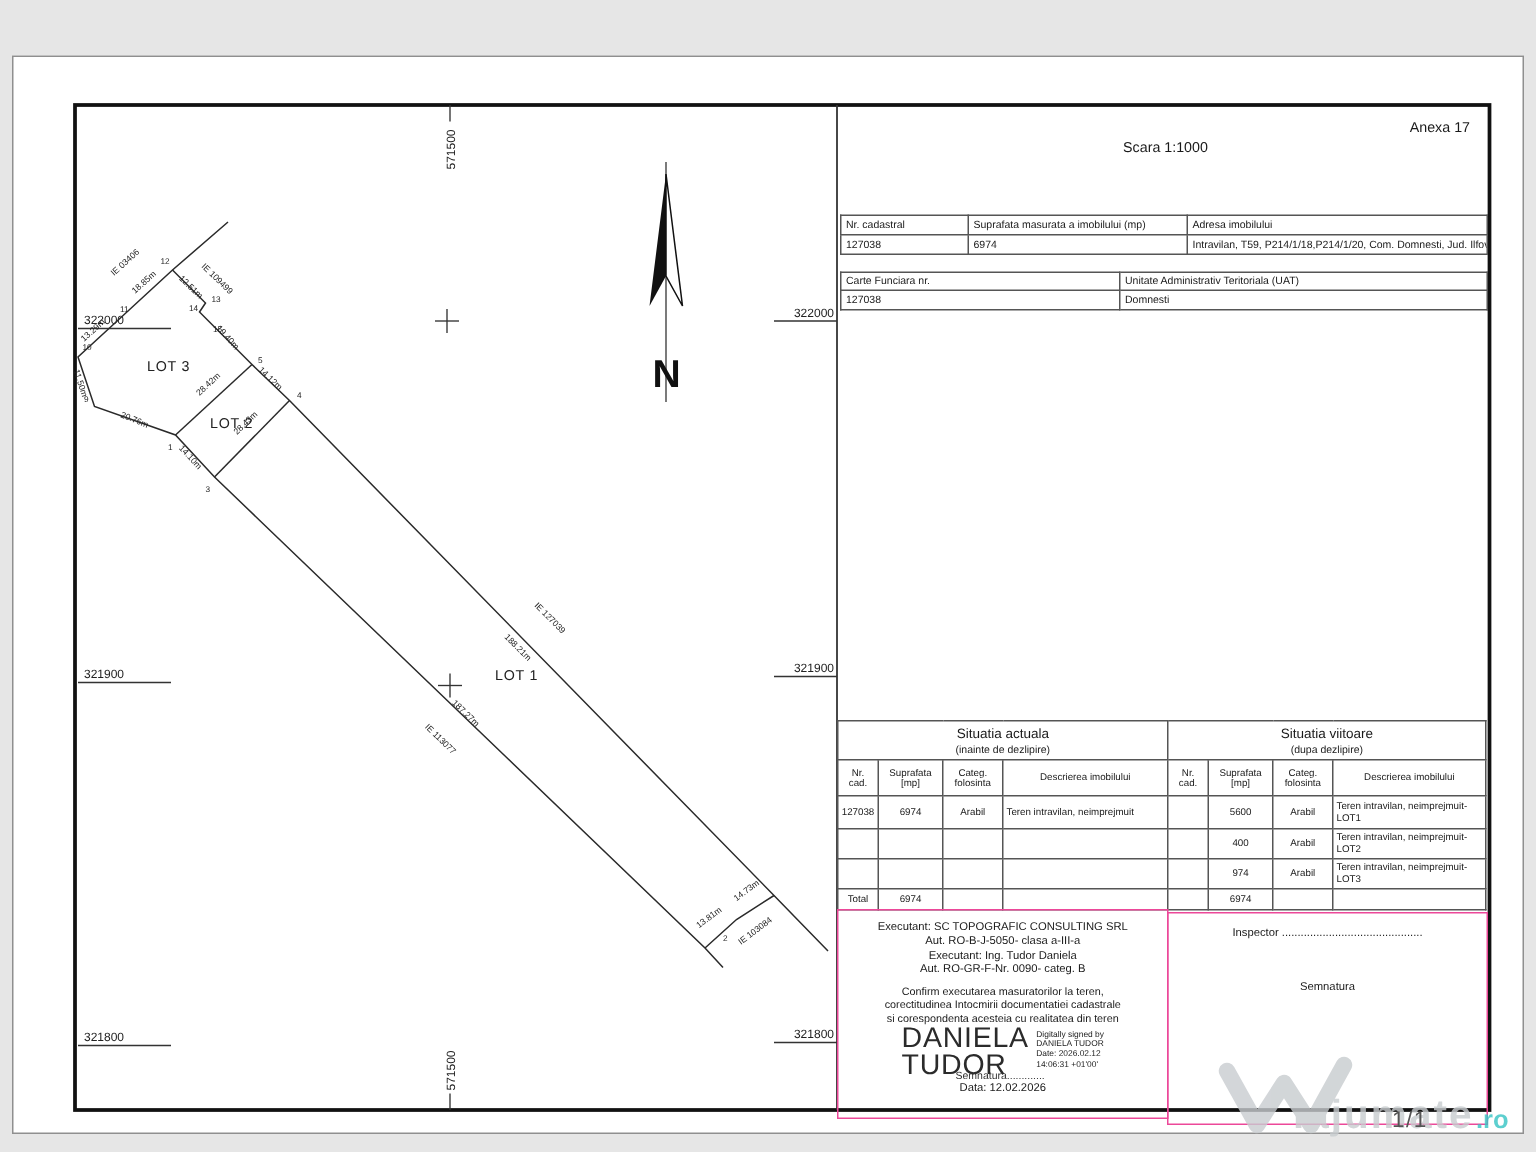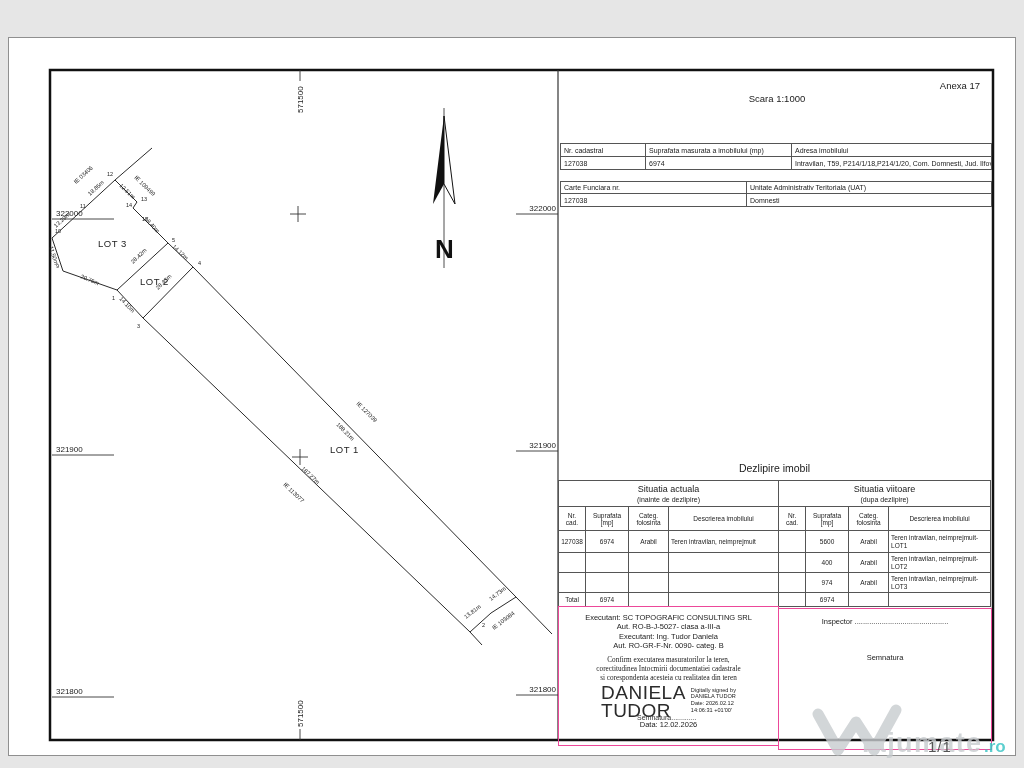--- a/index.html
+++ b/index.html
@@ -17,21 +17,21 @@
   .t-cf{left:560px;top:181px;}
   .dez-title{left:558px;top:462px;width:433px;text-align:center;font-size:10.5px;}
   .t-dez{left:558px;top:480px;}
   .t-dez td{font-size:6.5px;text-align:center;padding:1px 2px;}
   .t-dez td.desc{text-align:left;white-space:normal;line-height:1.18;}
   .t-dez .hdr{font-size:9px;}
   .t-dez .hdr .sub{font-size:7px;}
   .sigblock{border:1px solid #ec4899;text-align:center;}
   .sig-left{left:558px;top:606px;width:219px;height:132px;font-size:7.5px;line-height:1.25;padding-top:6px;}
   .sig-right{left:778px;top:608px;width:212px;height:132px;font-size:7.5px;line-height:1.3;padding-top:8px;}
-  .sig-left .confirm{margin-top:5px;font-size:7.2px;font-family:Liberation Serif, serif;}
+  .sig-left .confirm{margin-top:5px;font-size:7.2px;}
   .signame-row{position:relative;display:flex;justify-content:center;gap:5px;margin-top:1px;text-align:left;}
   .signame{font-size:19px;letter-spacing:.5px;color:#2b2b2b;line-height:.95;font-weight:500;}
   .digital{font-size:5.6px;line-height:1.25;color:#222;padding-top:3px;z-index:2;}
   .semnatura-overlay{position:absolute;left:78px;top:30px;font-size:7px;color:#333;z-index:1;}
   .data-line{font-size:7.5px;margin-top:0px;}
   .insp-confirm{font-size:7.2px;margin-top:4px;}
   .insp-sem{margin-top:26px;}
   .pageno{left:928px;top:738px;font-size:15px;color:#555;letter-spacing:1px;}
 </style>
 </head>
@@ -169,21 +169,20 @@
       <td>Carte Funciara nr.</td>
       <td>Unitate Administrativ Teritoriala (UAT)</td>
     </tr>
     <tr style="height:13px;">
       <td>127038</td>
       <td>Domnesti</td>
     </tr>
   </tbody>
     </table>
 
-  <div class="abs dez-title">Dezlipire imobil</div>
 
   <table class="abs t-dez" style="width:433px;">
     <colgroup>
       <col style="width:27px">
         <col style="width:43px">
         <col style="width:40px">
         <col style="width:110px">
       <col style="width:27px">
         <col style="width:43px">
         <col style="width:40px">
@@ -248,21 +247,21 @@
       <td></td>
       <td>6974</td>
       <td></td>
       <td></td>
     </tr>
   </tbody>
     </table>
 
   <div class="abs sigblock sig-left">
     <div>Executant: SC TOPOGRAFIC CONSULTING SRL</div>
-    <div>Aut. RO-B-J-5027- clasa a-III-a</div>
+    <div>Aut. RO-B-J-5050- clasa a-III-a</div>
     <div>Executant: Ing. Tudor Daniela</div>
     <div>Aut. RO-GR-F-Nr. 0090- categ. B</div>
     <div class="confirm">
       <div>Confirm executarea masuratorilor la teren,</div>
       <div>corectitudinea Intocmirii documentatiei cadastrale</div>
       <div>si corespondenta acesteia cu realitatea din teren</div>
     </div>
     <div class="signame-row">
       <div class="semnatura-overlay">Semnatura.............</div>
       <div class="signame">

